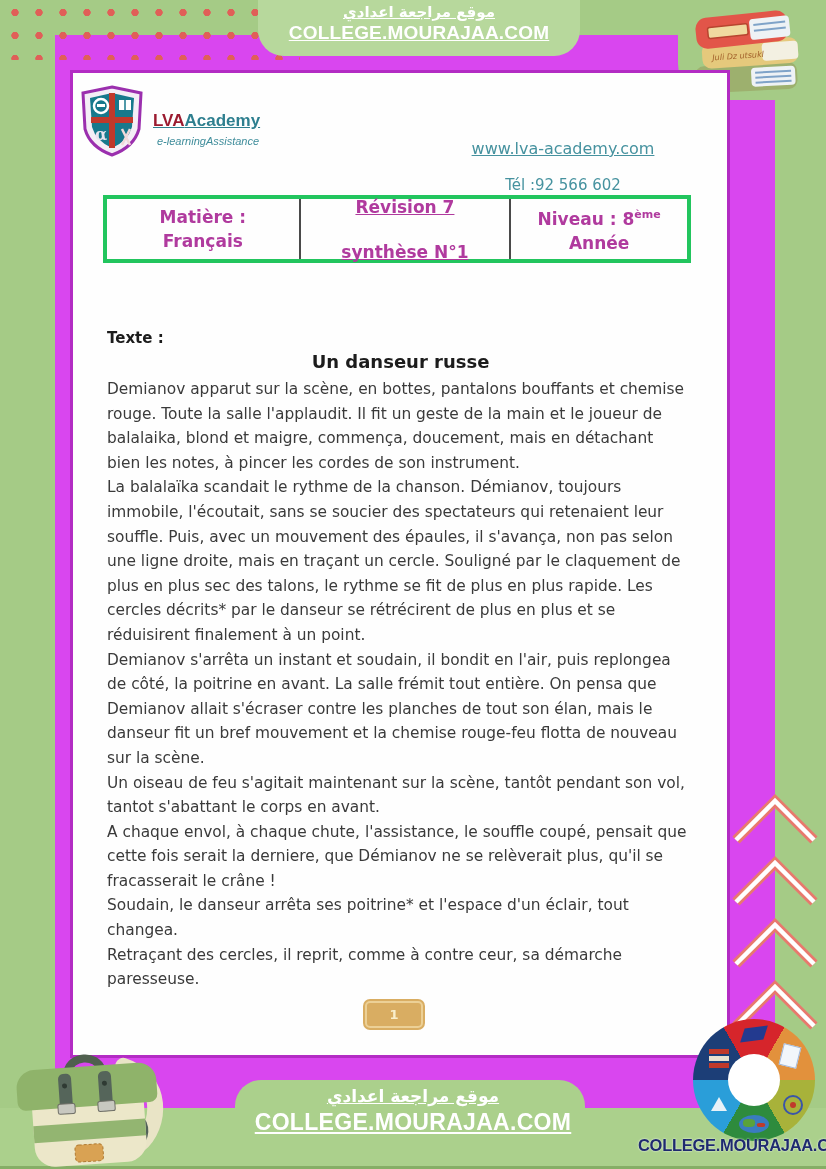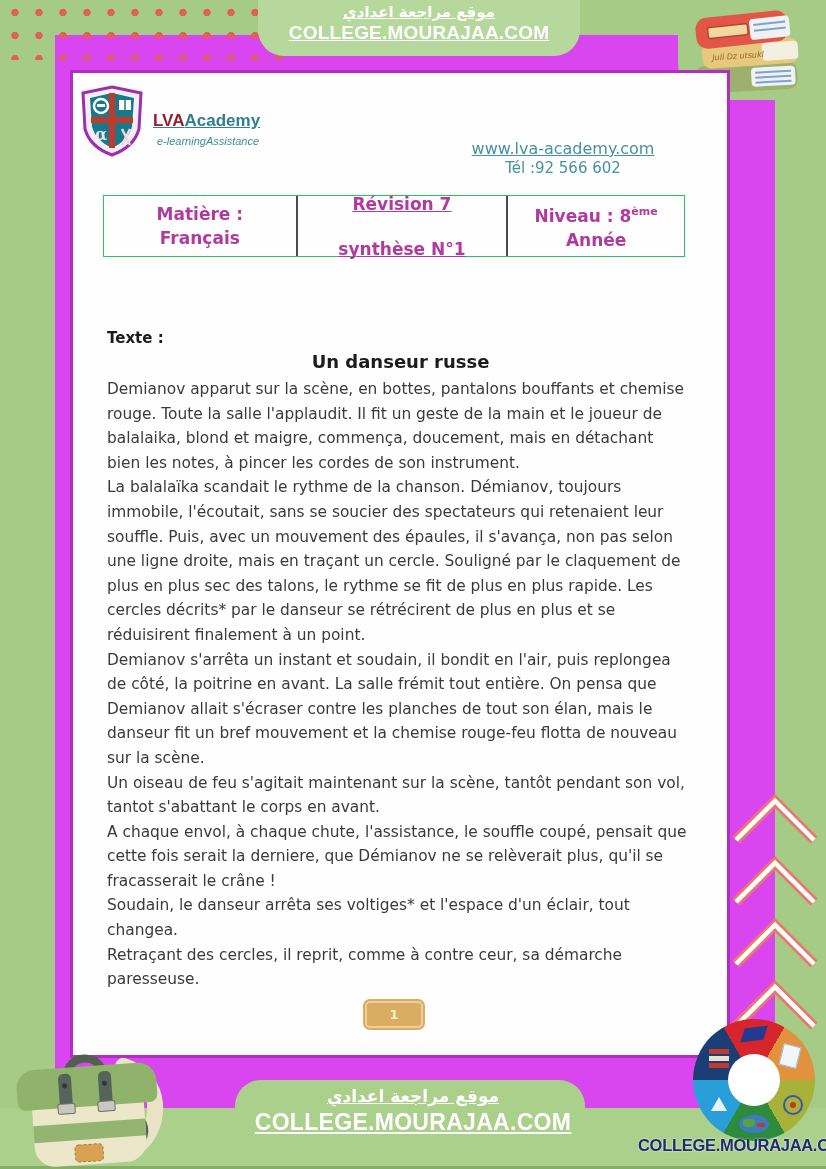--- a/index.html
+++ b/index.html
@@ -31,23 +31,23 @@
 
   
   .doc{position:absolute;left:70px;top:70px;width:654px;height:982px;background:#fefefe;border:3px solid #b32cc4;}
   .logo{position:absolute;left:6px;top:12px;width:230px;height:72px;}
   .logo svg{position:absolute;left:0;top:0;}
   .brand{position:absolute;left:74px;top:26px;font:bold 17px "Liberation Sans",sans-serif;text-decoration:underline;color:#2e7f8f;}
   .brand .p1{color:#9b1b30;}
   .tagline{position:absolute;left:78px;top:50px;font:italic 11px "Liberation Sans",sans-serif;color:#3f8d9b;}
   .contact{position:absolute;left:350px;top:66px;width:280px;text-align:center;color:#46929f;}
   .contact .web{font:16px "DejaVu Sans",sans-serif;display:block;text-decoration:underline;}
-  .contact .tel{font:15px "DejaVu Sans",sans-serif;display:block;margin-top:1px;}
-
-  .info-table{position:absolute;left:30px;top:122px;width:580px;height:60px;display:flex;border:1px solid #22c55e;}
+  .contact .tel{font:15px "DejaVu Sans",sans-serif;display:block;margin-top:18px;}
+
+  .info-table{position:absolute;left:30px;top:122px;width:580px;height:60px;display:flex;border:4px solid #22c55e;}
   .info-cell{border-right:2px solid #4a4a4a;display:flex;flex-direction:column;justify-content:center;
     text-align:center;color:#b03a9e;font:bold 17px "DejaVu Sans",sans-serif;line-height:24px;}
   .info-cell:last-child{border-right:none;}
   .c1{width:193px;} .c2{width:210px;gap:21px;} .c3{width:177px;}
   .c2 .u{text-decoration:underline;}
   sup{font-size:11px;}
 
   .texte-label{position:absolute;left:34px;top:256px;font:bold 15px "DejaVu Sans",sans-serif;color:#1c1c1c;}
   .doc-title{position:absolute;left:30px;top:278px;width:595px;text-align:center;
     font:bold 18px "DejaVu Sans",sans-serif;color:#1c1c1c;}
@@ -178,21 +178,21 @@
       <p>Demianov s'arrêta un instant et soudain, il bondit en l'air, puis replongea
 de côté, la poitrine en avant. La salle frémit tout entière. On pensa que
 Demianov allait s'écraser contre les planches de tout son élan, mais le
 danseur fit un bref mouvement et la chemise rouge-feu flotta de nouveau
 sur la scène.</p>
       <p>Un oiseau de feu s'agitait maintenant sur la scène, tantôt pendant son vol,
 tantot s'abattant le corps en avant.</p>
       <p>A chaque envol, à chaque chute, l'assistance, le souffle coupé, pensait que
 cette fois serait la derniere, que Démianov ne se relèverait plus, qu'il se
 fracasserait le crâne !</p>
-      <p>Soudain, le danseur arrêta ses voltiges* et l'espace d'un éclair, tout
+      <p>Soudain, le danseur arrêta ses poitrine* et l'espace d'un éclair, tout
 changea.</p>
       <p>Retraçant des cercles, il reprit, comme à contre ceur, sa démarche
 paresseuse.</p>
     </div>
 
     <div class="page-badge">1</div>
   </div>
 
   <svg class="chevrons" width="98" height="250" viewBox="0 0 98 250">
     <g fill="none" stroke-linejoin="miter" stroke-linecap="butt">

